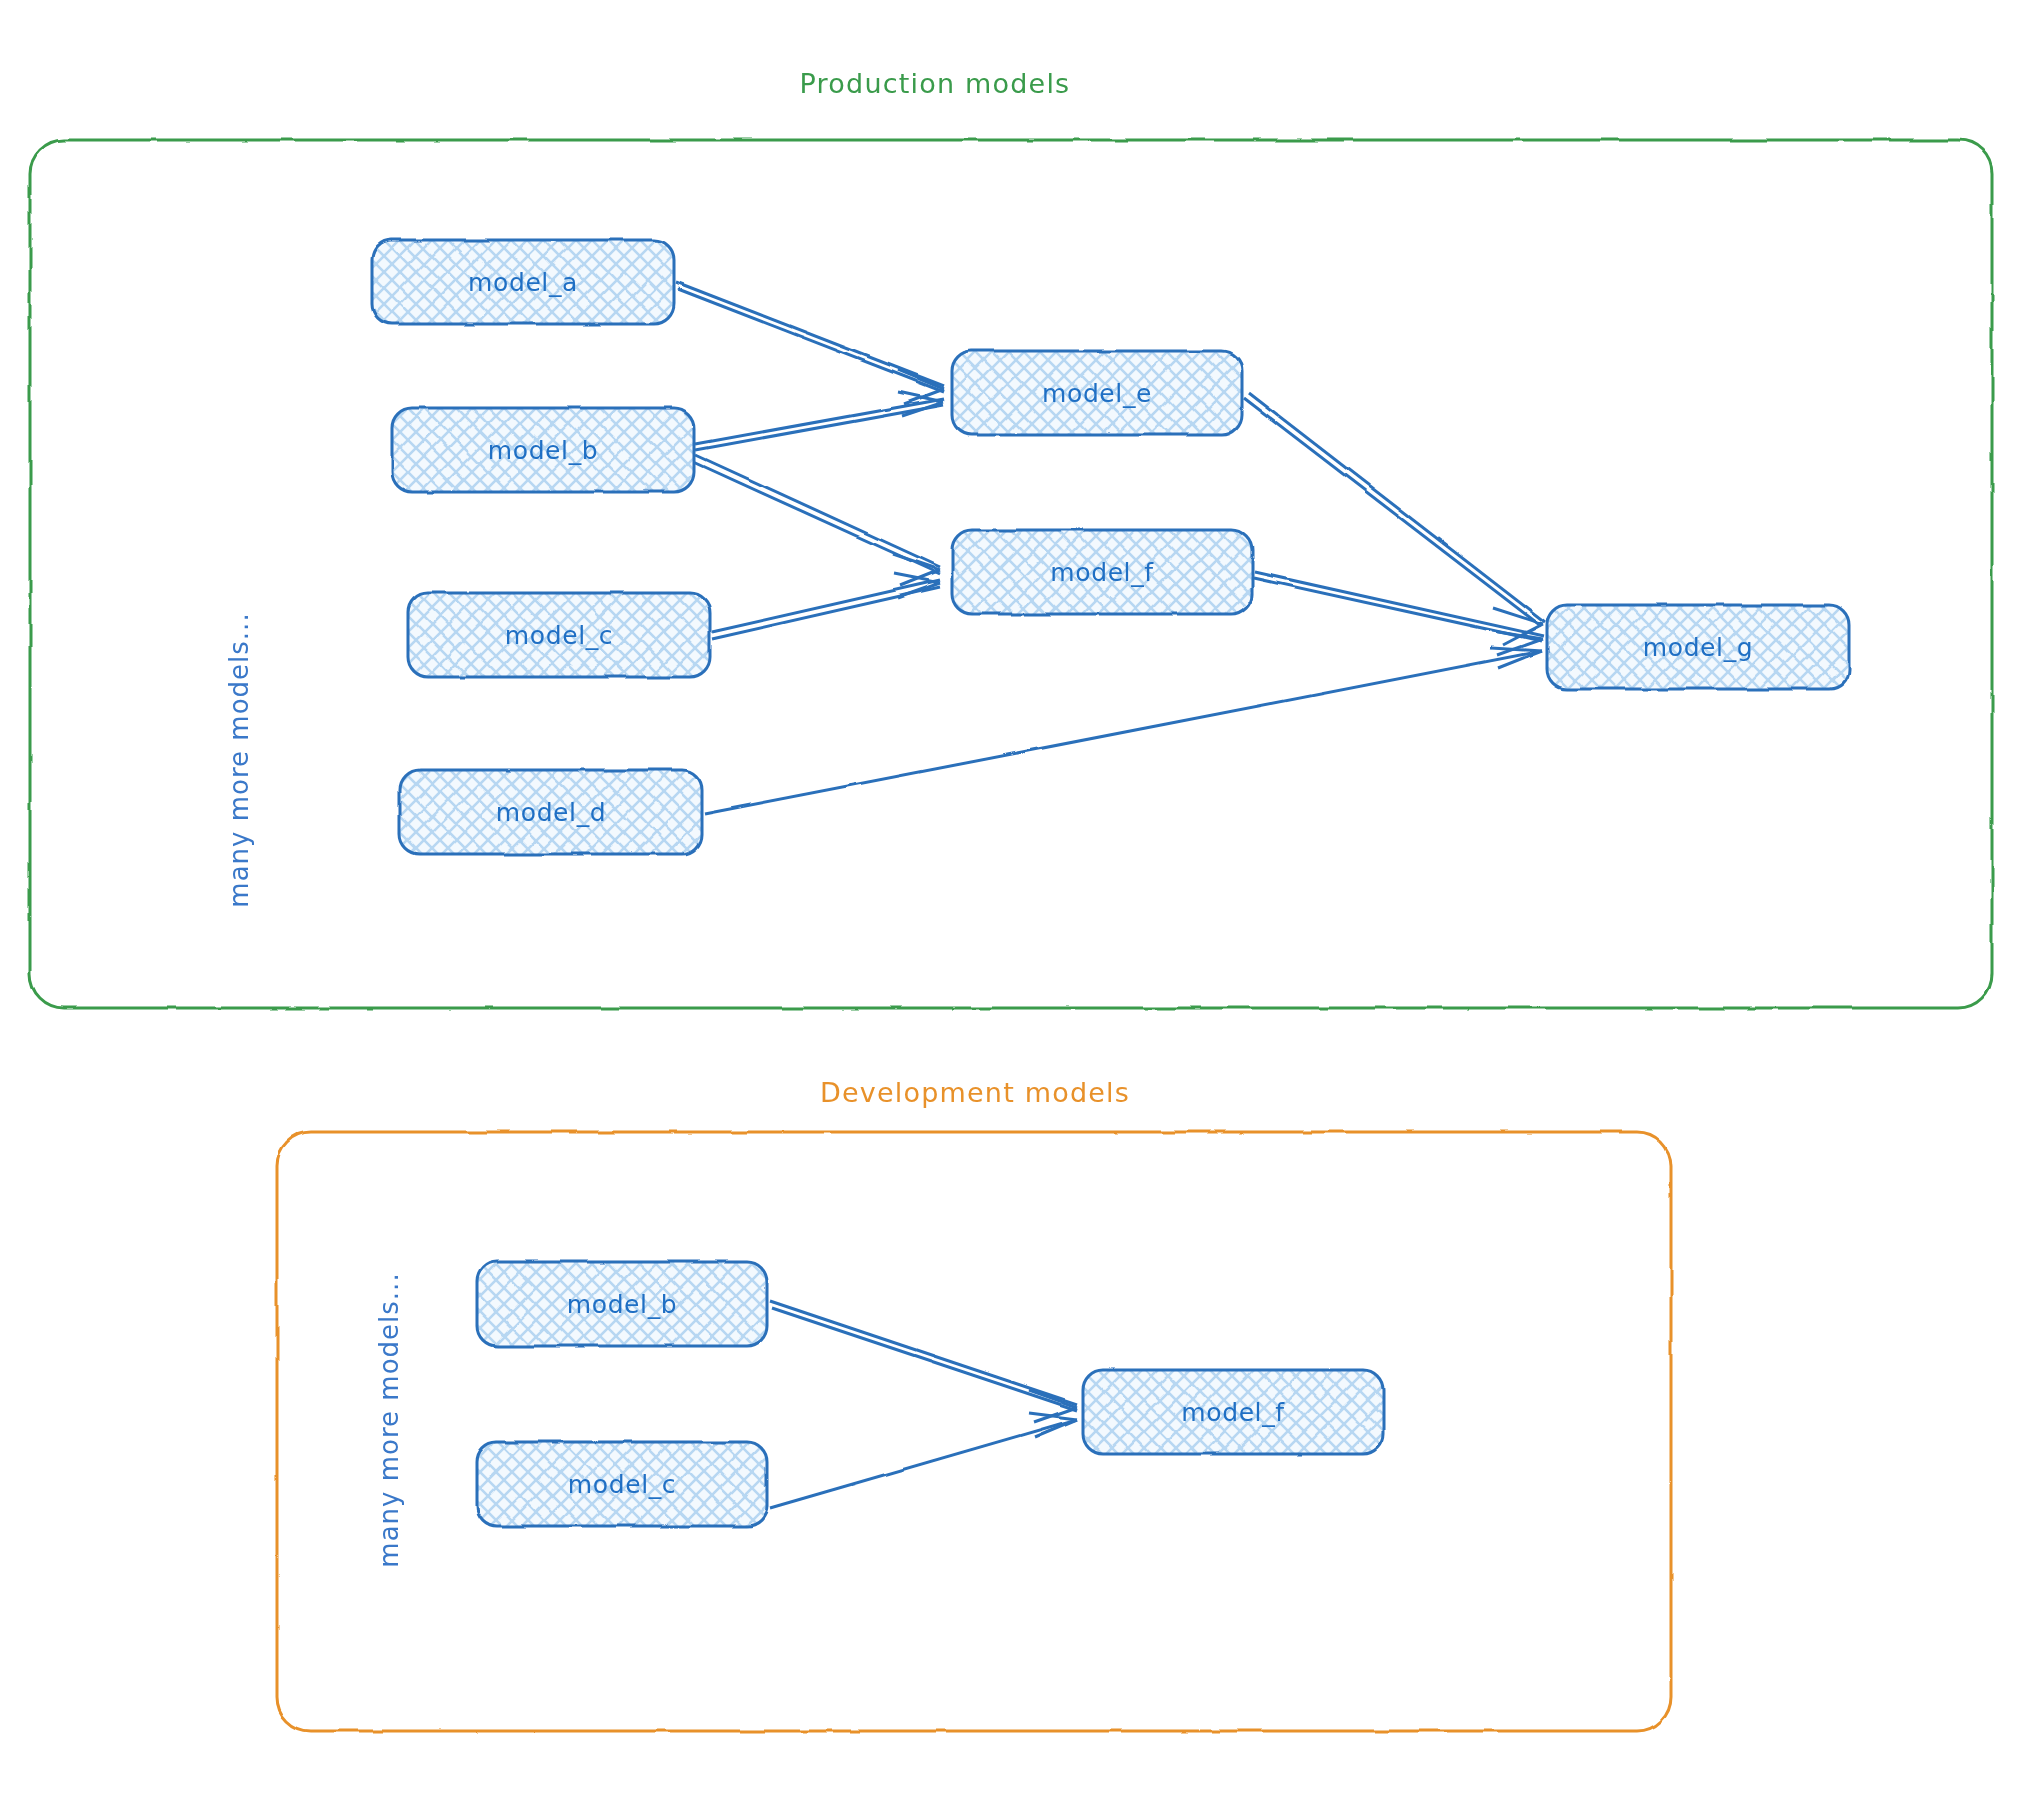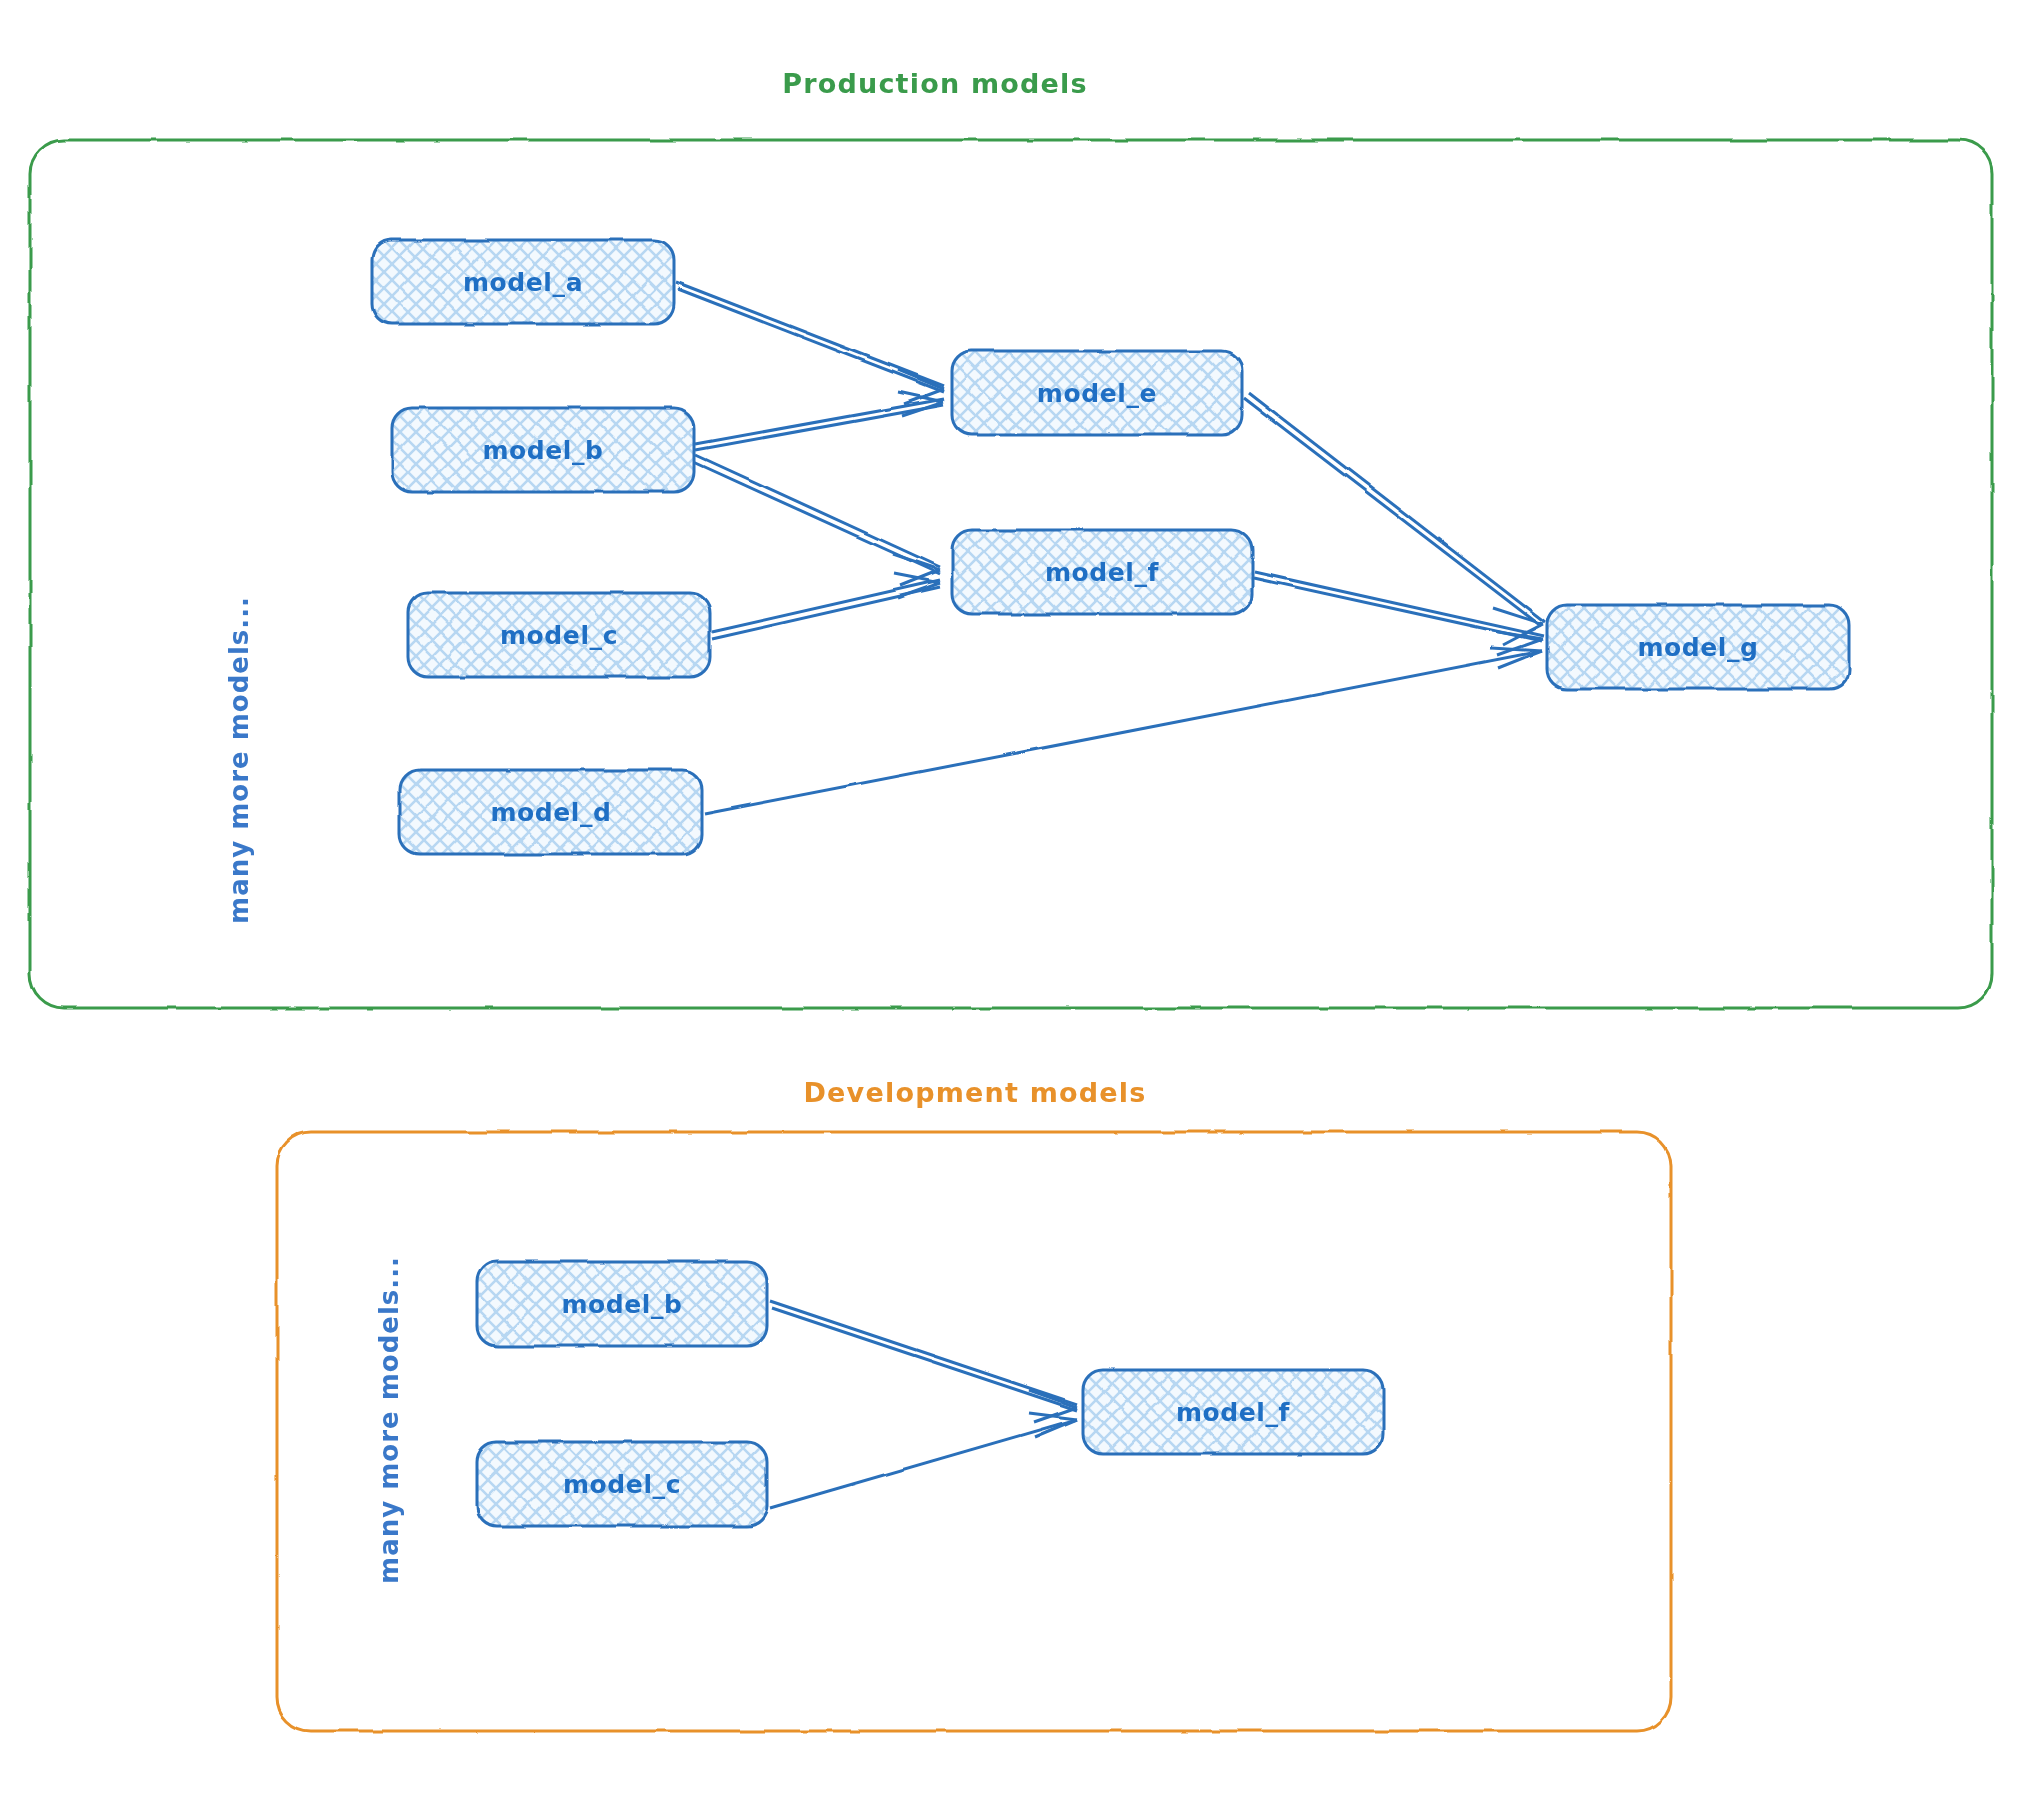--- a/index.html
+++ b/index.html
@@ -10,21 +10,20 @@
   body {
     width: 2024px;
     height: 1818px;
     position: relative;
     font-family: "DejaVu Sans", sans-serif;
     overflow: hidden;
   }
   .canvas {
     position: absolute;
     inset: 0;
-    font-weight: bold;
   }
   svg.diagram {
     position: absolute;
     top: 0;
     left: 0;
     width: 2024px;
     height: 1818px;
   }
   .grp-title {
     font-family: "DejaVu Sans", sans-serif;

